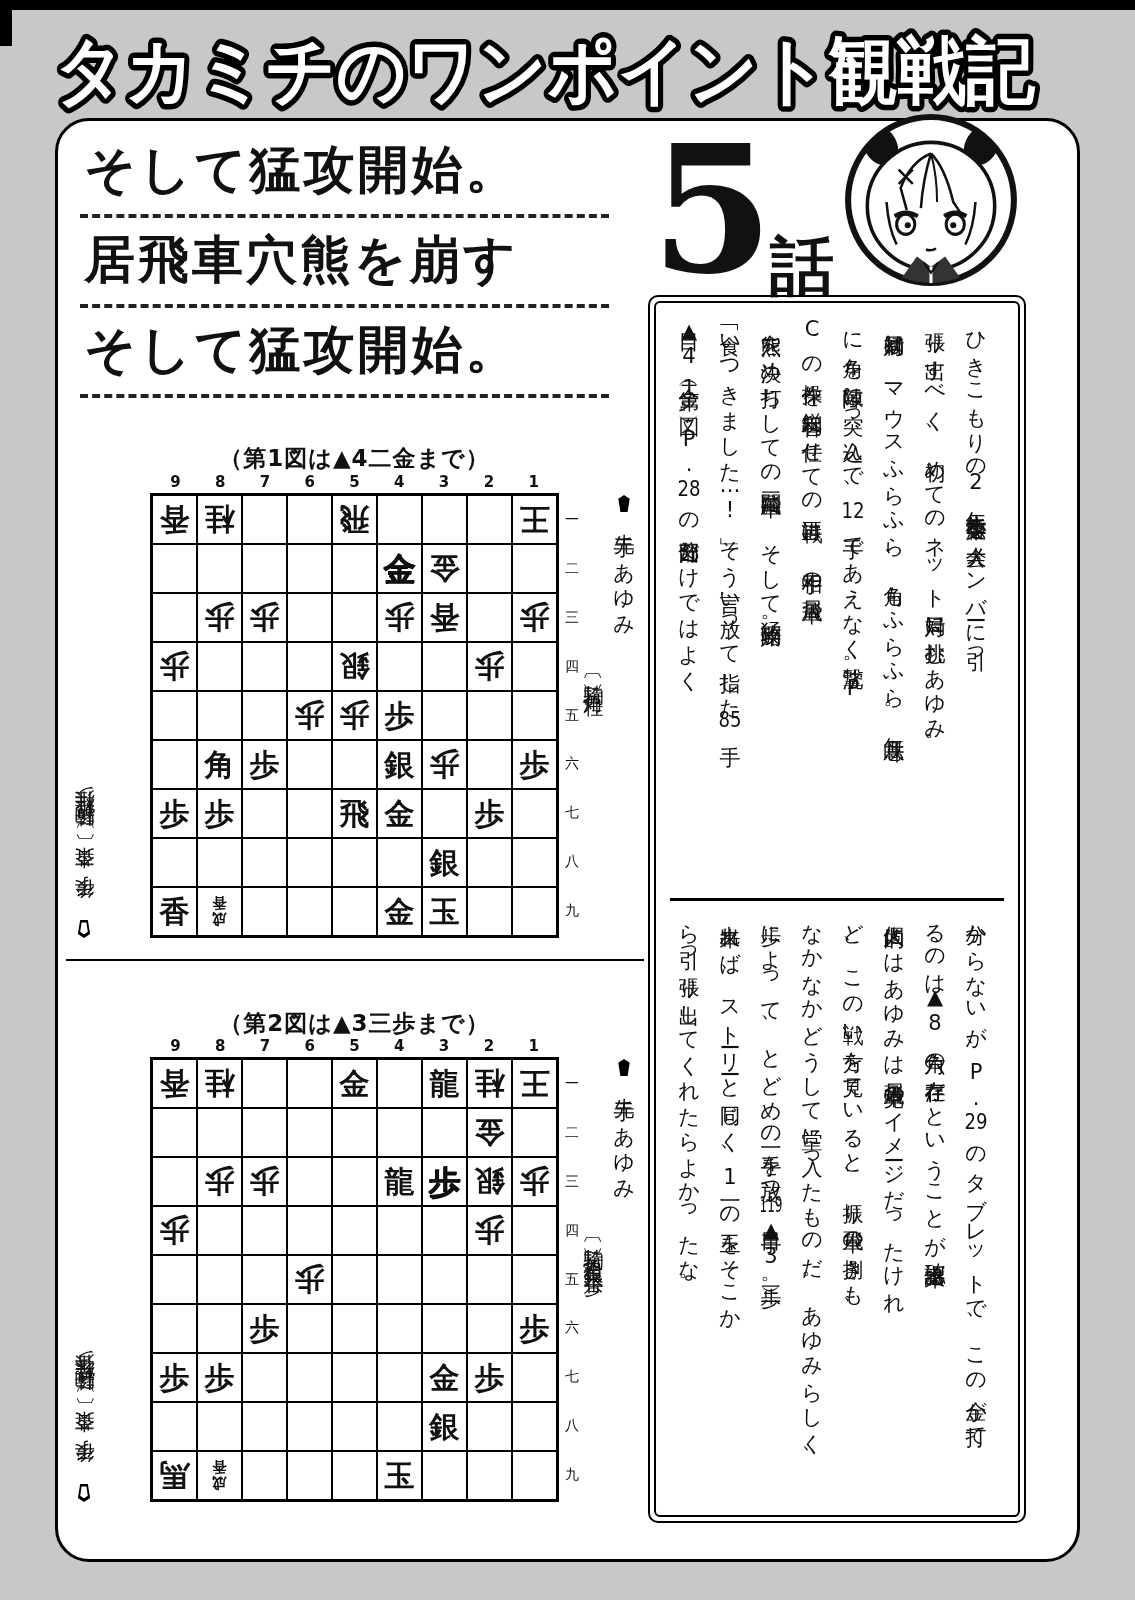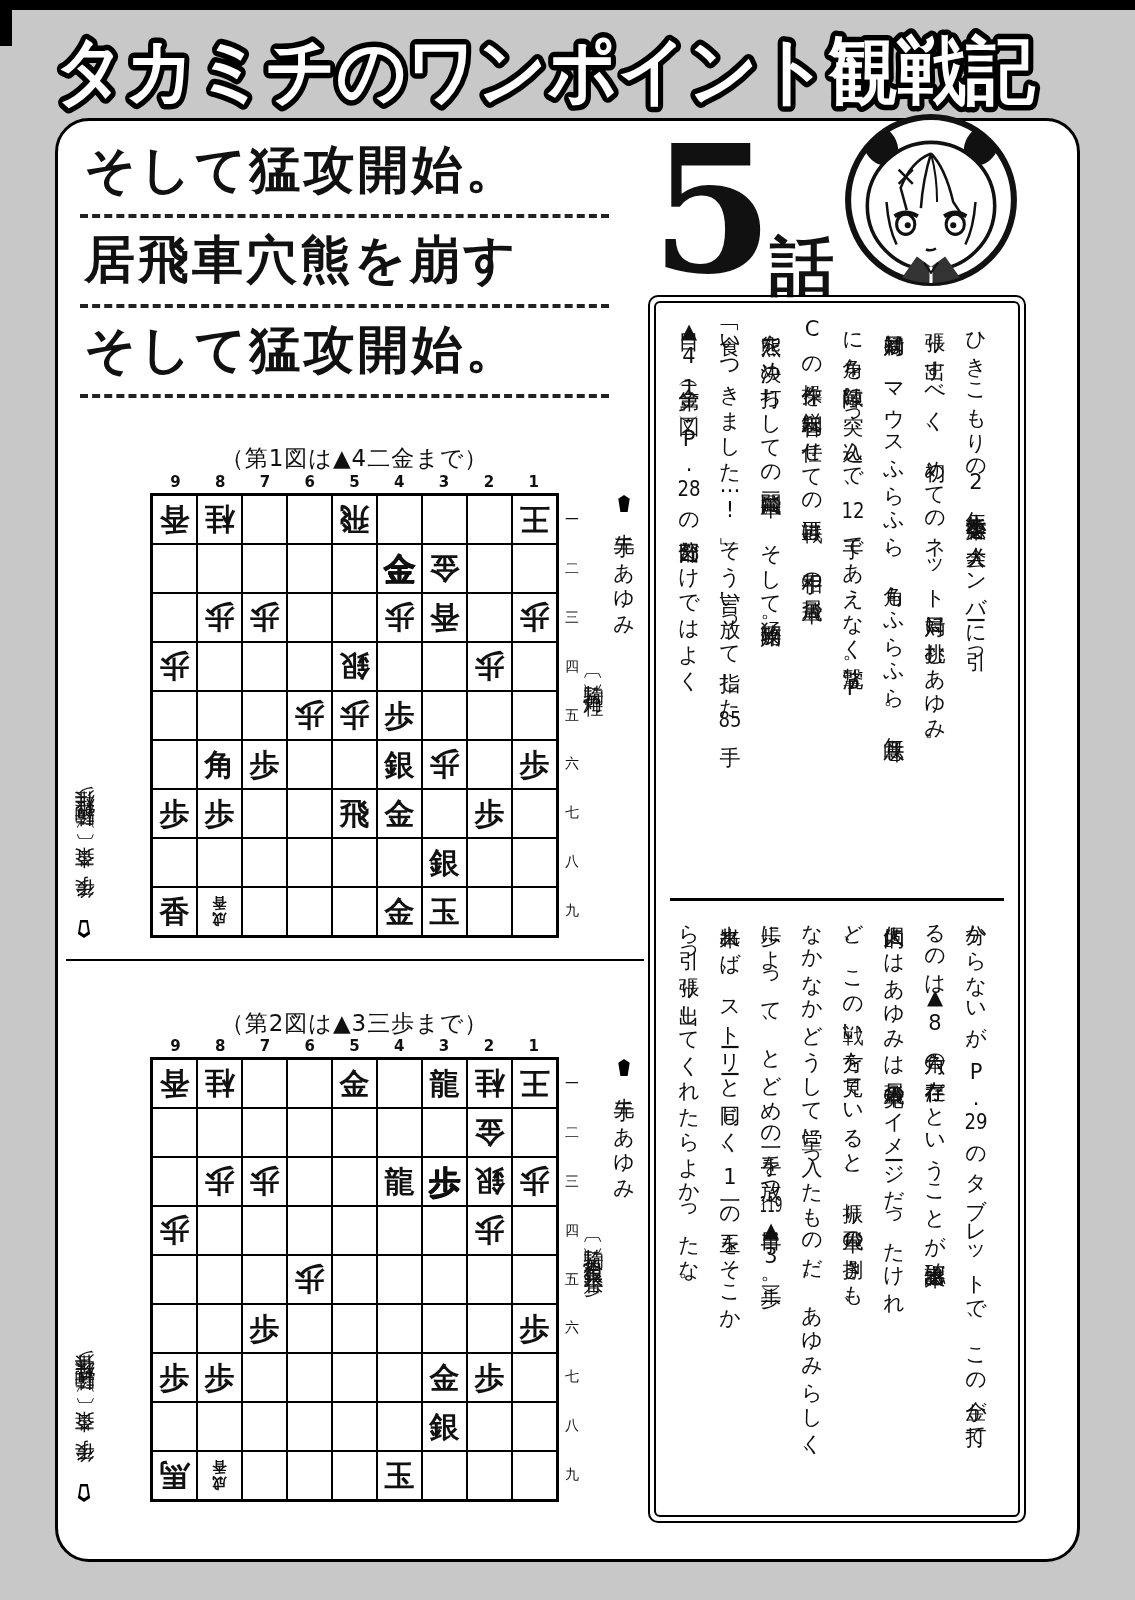--- a/index.html
+++ b/index.html
@@ -42,21 +42,21 @@
     writing-mode:vertical-rl;text-orientation:upright;
     font-size:21px;letter-spacing:1.5px;line-height:41px;font-weight:500;
   }
   .vtext p{margin:0;padding:0;}
   .vtext .tcy{text-combine-upright:all;}
   #block1{height:572px;}
   #block2{height:580px;}
   .article-divider{border:none;border-top:3px solid #000;margin:9px 2px 8px 2px;}
 
   
-  .caption{position:absolute;left:92px;width:409px;text-align:center;font-size:23px;font-weight:normal;letter-spacing:1px;}
+  .caption{position:absolute;left:92px;width:409px;text-align:center;font-size:23px;font-weight:bold;letter-spacing:1px;}
   .colnums{position:absolute;left:92px;width:409px;display:flex;box-sizing:border-box;padding:0 3px;}
   .colnums span{flex:1;text-align:center;font-size:15px;font-weight:bold;}
   .grid{
     position:absolute;left:92px;display:grid;
     grid-template-columns:repeat(9,43px);grid-template-rows:repeat(9,47px);
     gap:2px;background:#000;border:3px solid #000;width:403px;
   }
   .cell{background:#fff;}
   .piece{
     display:flex;align-items:center;justify-content:center;

